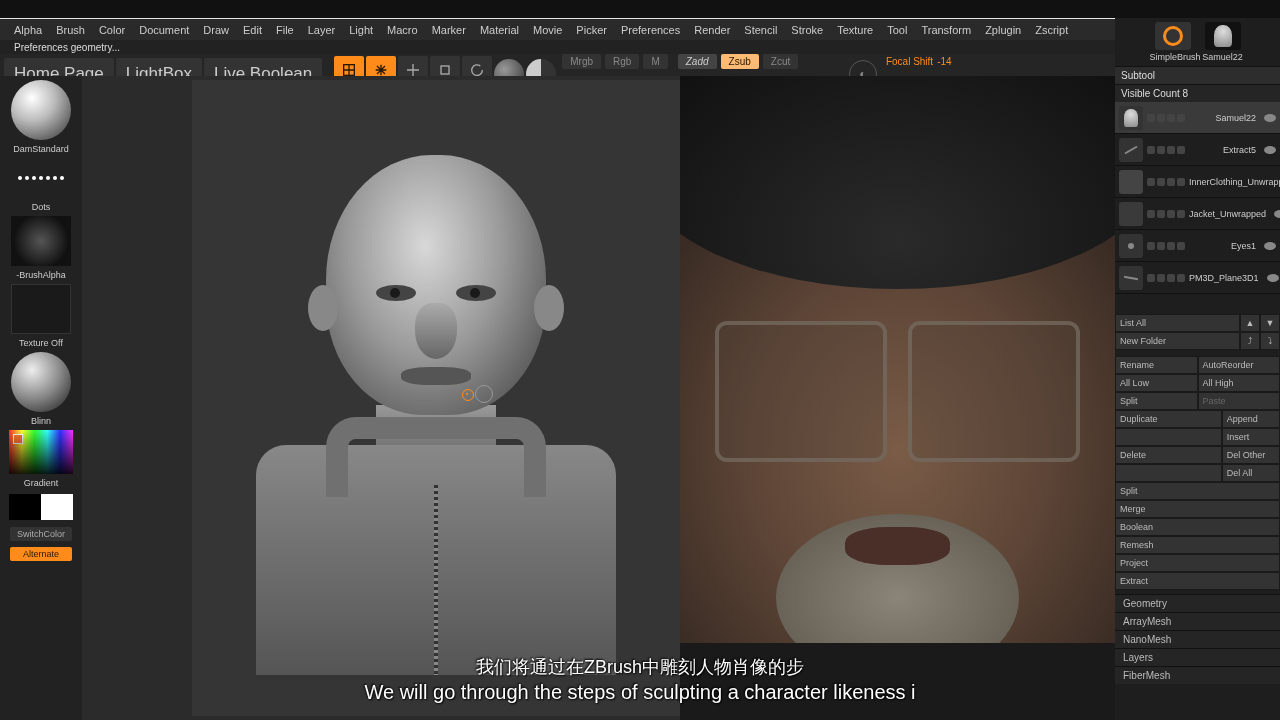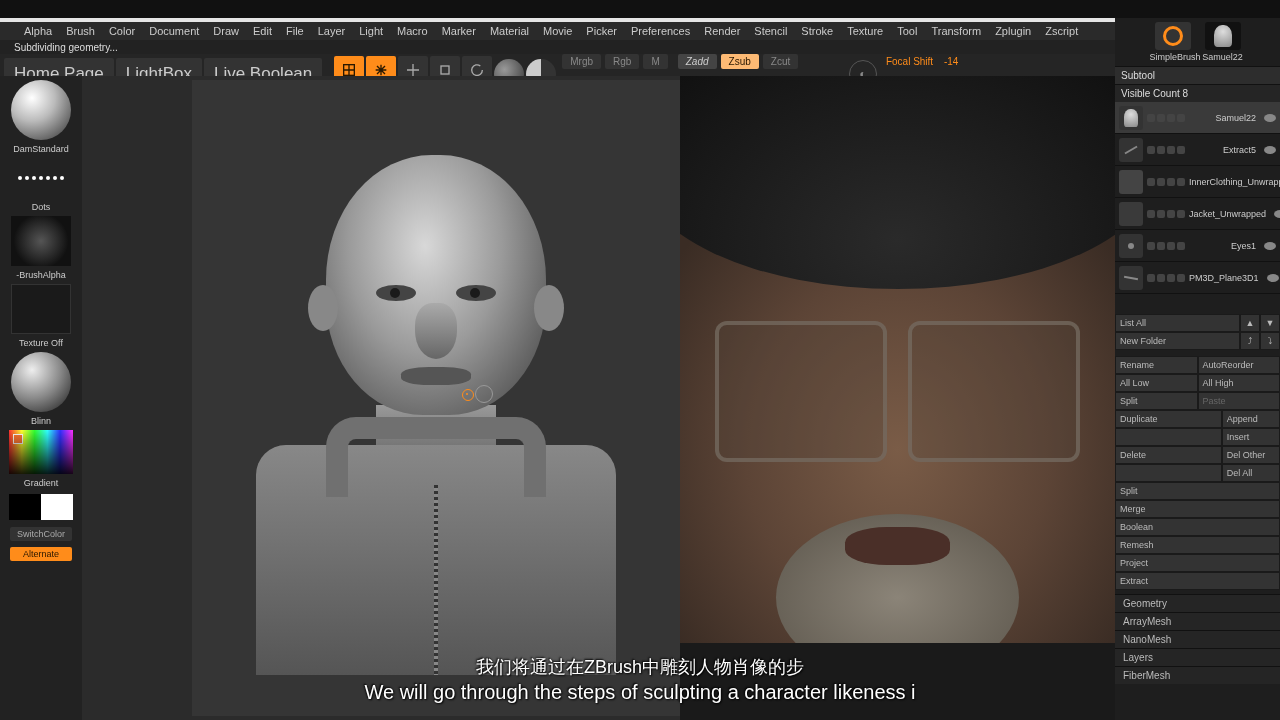--- a/index.html
+++ b/index.html
@@ -1,32 +1,32 @@
 <!DOCTYPE html>
 <html><head>
 <meta charset="utf-8">
 <style>
   * { margin: 0; padding: 0; box-sizing: border-box; font-family: Arial, sans-serif; user-select: none; }
   body { background: #1a1a1a; color: #aaa; width: 1280px; height: 720px; overflow: hidden; position: relative; font-size: 11px; }
   
   
-  .menubar { display: flex; gap: 14px; padding: 4px 24px; background: #2a2a2a; height: 22px; align-items: center; border-top:4px solid #e5e5e5;}
+  .menubar { display: flex; gap: 14px; padding: 4px 14px; background: #2a2a2a; height: 22px; align-items: center; border-top:1px solid #e5e5e5;}
   .menubar span { color: #ccc; font-size: 11px; cursor: pointer; }
   .status-line { padding: 2px 14px; font-size: 10px; color: #ddd; background:#222; height:14px;}
   
   
   .toolbar { display: flex; align-items: center; background: #252525; height: 40px; padding: 0 4px; gap: 2px; }
   .tool-tab { padding: 6px 10px; background: #333; color: #ccc; font-size: 17px; cursor: pointer; border-radius:2px;}
   .tool-btn { width: 30px; height: 36px; background: #333; display: flex; flex-direction:column; align-items: center; justify-content: center; font-size: 8px; color:#aaa; border-radius:2px; cursor:pointer;}
   .tool-btn.orange { background: #ff8c1a; color:#2a1800;}
   .tool-btn svg { width:16px; height:16px; }
   .sphere-btn { width:30px; height:30px; border-radius:50%; background: radial-gradient(circle at 35% 35%, #999, #333); cursor:pointer;}
   .half-sphere { width:30px; height:30px; border-radius:50%; background: linear-gradient(90deg, #ccc 50%, #333 50%); cursor:pointer;}
   
-  .param-block { display:flex; flex-direction:column; gap:14px; margin:0 4px; font-size:10px;text-align:center;}
+  .param-block { display:flex; flex-direction:column; gap:14px; margin:0 4px; font-size:10px;}
   .param-row { display:flex; align-items:center; gap:4px; }
   .param-label { color:#888; min-width:28px;}
   .param-label.orange { color:#ff8c1a; }
   .param-slider { width:80px; height:4px; background:#000; position:relative; border-radius:2px; overflow:hidden;}
   .param-slider .fill { position:absolute; left:0; top:0; bottom:0; background:#ff8c1a; }
   .param-btn { padding:2px 8px; background:#333; color:#888; font-size:10px; border-radius:2px; cursor:pointer;}
   .param-btn.orange { background:#fdba74; color:#2a1800; }
   .param-btn.hl { background:#444; color:#ccc;font-style:italic;}
   .dynamic-tag { font-size:8px; font-style:italic; color:#ccc; padding:1px 4px; background:#333; border-radius:2px;}
   
@@ -143,21 +143,21 @@
   <span>Preferences</span>
   <span>Render</span>
   <span>Stencil</span>
   <span>Stroke</span>
   <span>Texture</span>
   <span>Tool</span>
   <span>Transform</span>
   <span>Zplugin</span>
   <span>Zscript</span>
 </div>
-<div class="status-line">Subdividing geometry...</div>
+<div class="status-line">Preferences geometry...</div>
 
 <div class="toolbar">
   <div class="tool-tab">Home Page</div>
   <div class="tool-tab">LightBox</div>
   <div class="tool-tab">Live Boolean</div>
   <div style="width:8px"></div>
   <div class="tool-btn orange">
       <svg viewBox="0 0 24 24" fill="none" stroke="currentColor" stroke-width="2">
         <rect x="4" y="4" width="16" height="16"></rect>
         <path d="M4 12h16M12 4v16"></path>

